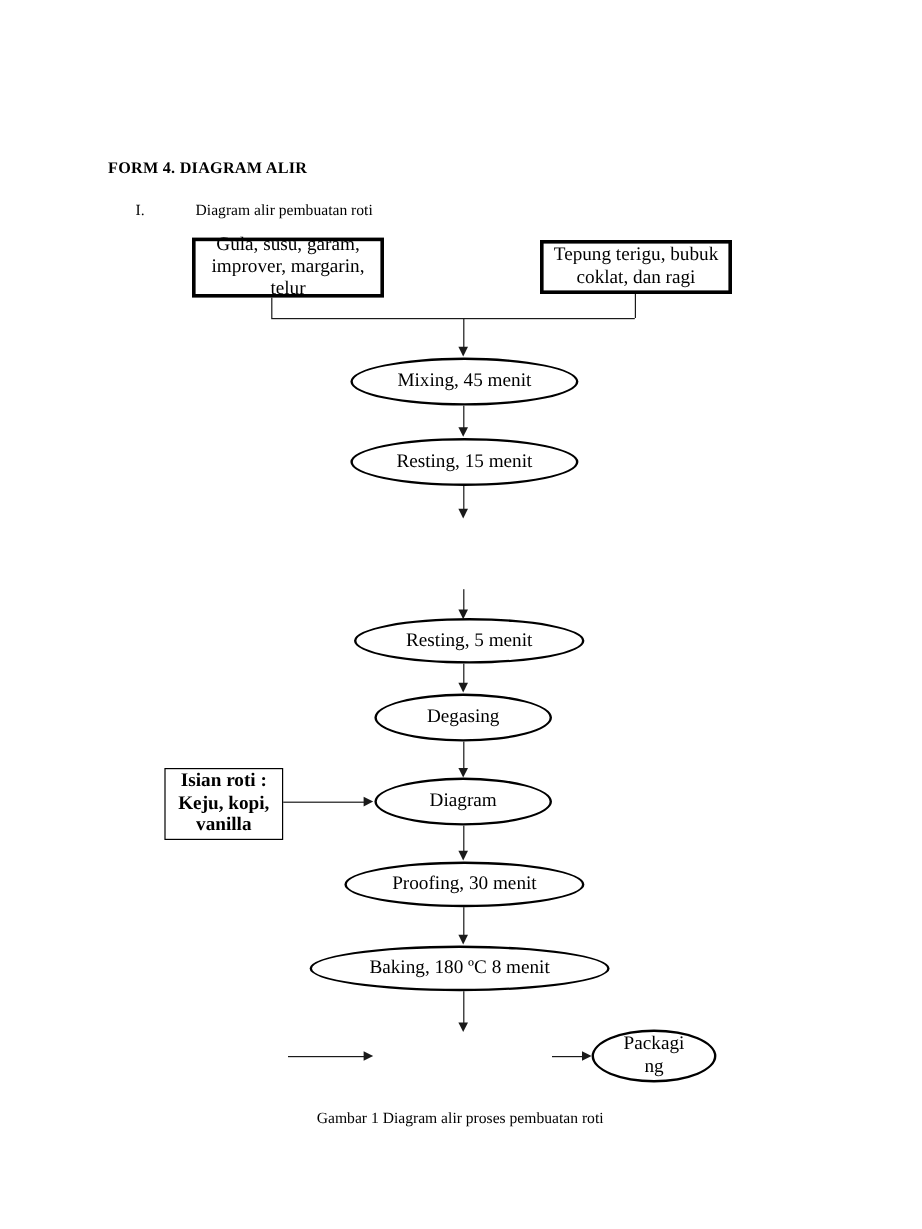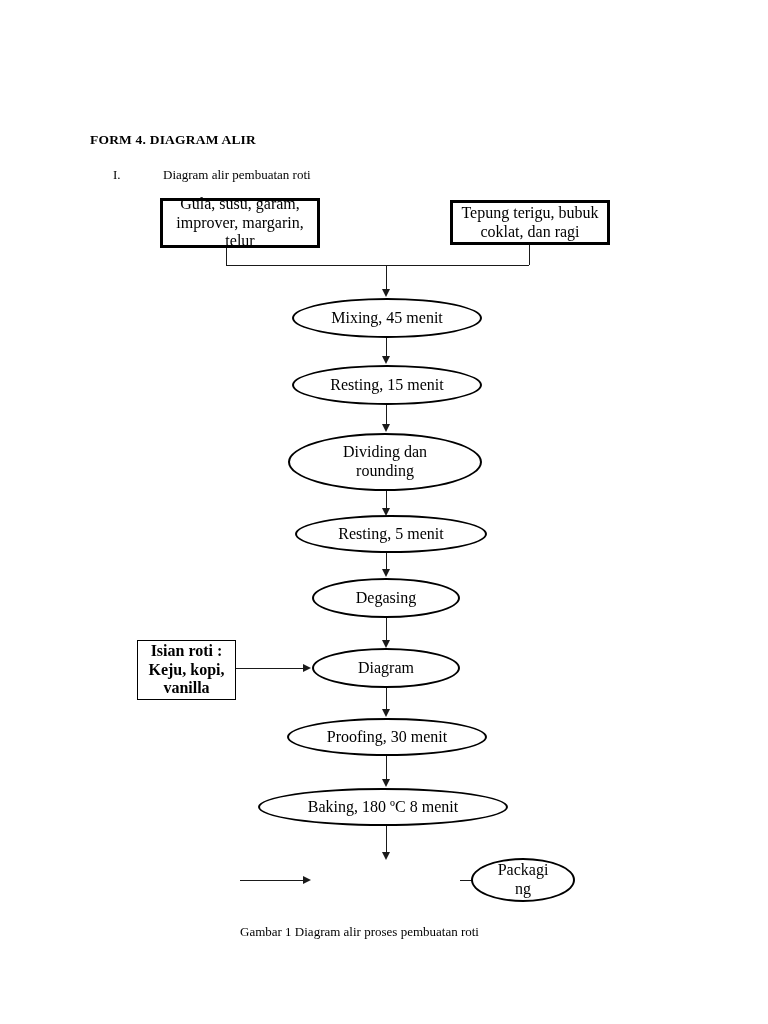--- a/index.html
+++ b/index.html
@@ -42,21 +42,21 @@
   }
   .list-text {
     position: absolute;
     left: 163px;
     top: 127px;
     font-size: 13px;
     white-space: nowrap;
   }
   .caption {
     position: absolute;
-    left: 240px;
+    left: 264px;
     top: 884px;
     font-size: 13px;
     white-space: nowrap;
   }
 
   
   .node {
     position: absolute;
     box-sizing: border-box;
     display: flex;
@@ -142,23 +142,20 @@
   <div class="vline" style="left:386px; top:298px; height:19px;"></div>
   <div class="arrow-down" style="left:382px; top:316px;"></div>
 
   <div class="node ellipse" style="left:292px; top:325px; width:190px; height:40px;">
     <span>Resting, 15 menit</span>
   </div>
 
   <div class="vline" style="left:386px; top:365px; height:20px;"></div>
   <div class="arrow-down" style="left:382px; top:384px;"></div>
 
-  <div class="node ellipse" style="left:288px; top:393px; width:194px; height:58px;">
-    <span style="max-width:110px;">Dividing dan rounding</span>
-  </div>
 
   <div class="vline" style="left:386px; top:451px; height:18px;"></div>
   <div class="arrow-down" style="left:382px; top:468px;"></div>
 
   <div class="node ellipse" style="left:295px; top:475px; width:192px; height:38px;">
     <span>Resting, 5 menit</span>
   </div>
 
   <div class="vline" style="left:386px; top:513px; height:17px;"></div>
   <div class="arrow-down" style="left:382px; top:529px;"></div>
@@ -197,19 +194,19 @@
   <div class="vline" style="left:386px; top:786px; height:27px;"></div>
   <div class="arrow-down" style="left:382px; top:812px;"></div>
 
   <div class="hline" style="left:240px; top:840px; width:65px;"></div>
   <div class="arrow-right" style="left:303px; top:836px;"></div>
 
 
   <div class="hline" style="left:460px; top:840px; width:27px;"></div>
   <div class="arrow-right" style="left:485px; top:836px;"></div>
 
-  <div class="node ellipse" style="left:471px; top:818px; width:104px; height:44px;text-align:center;">
+  <div class="node ellipse" style="left:493px; top:818px; width:104px; height:44px;text-align:center;">
     <span style="max-width:58px; word-break:break-all;">Packaging</span>
   </div>
 
   <div class="caption">Gambar 1 Diagram alir proses pembuatan roti</div>
 
 </div>
 
 </body></html>

